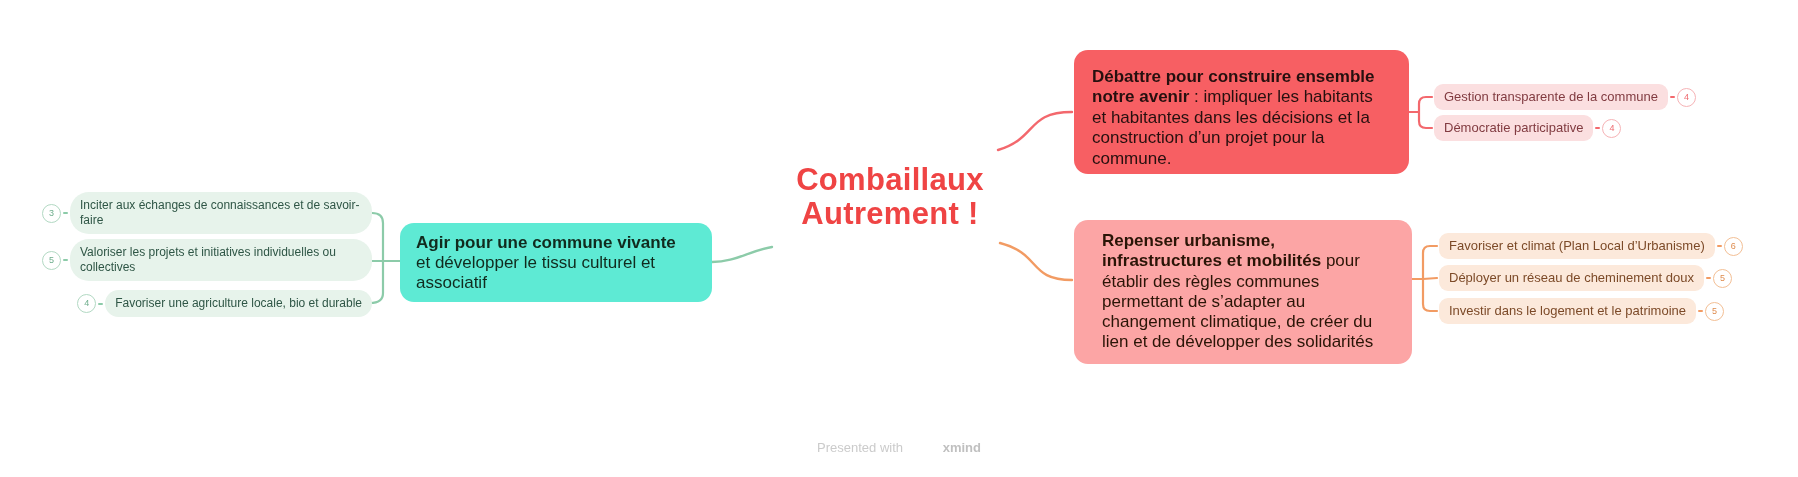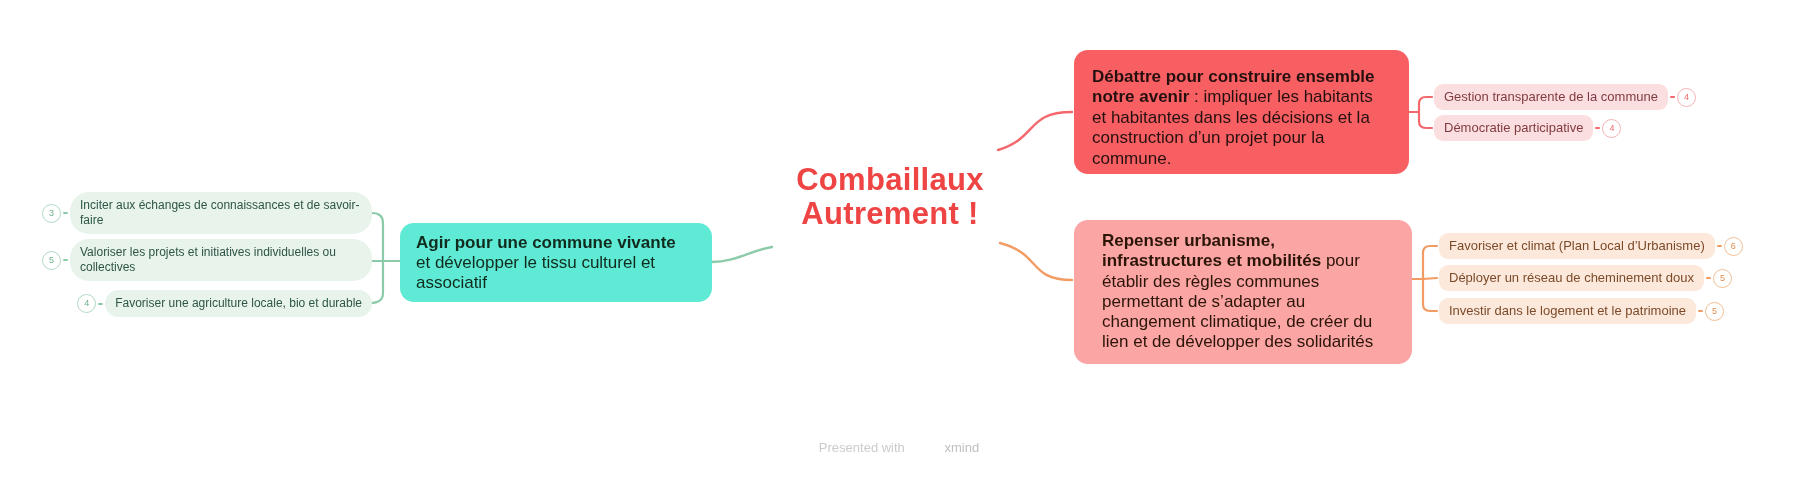--- a/index.html
+++ b/index.html
@@ -35,21 +35,21 @@
   .tick.o{background:#F29B63;}
 
   .badge{display:flex;align-items:center;justify-content:center;width:17px;height:17px;
          border-radius:50%;background:#fff;font-size:9px;line-height:1;flex:0 0 auto;cursor:pointer;}
   .badge.g{border:1.5px solid #B2D9C3;color:#6FAE8D;}
   .badge.r{border:1.5px solid #F6B3B6;color:#EE6A6F;}
   .badge.o{border:1.5px solid #F3BF95;color:#DE8B4D;}
 
   .footer{position:absolute;left:0;top:440px;width:100%;text-align:center;
           font-size:13px;color:#CBCBCB;}
-  .footer .brand{font-weight:normal;color:#C0C0C0;margin-left:36px;}
+  .footer .brand{font-weight:bold;color:#C0C0C0;margin-left:36px;}
 </style>
 </head>
 <body>
 
 <div class="canvas">
 
   <svg class="links" width="1798" height="477" viewBox="0 0 1798 477">
     <g fill="none" stroke-linecap="round" stroke-linejoin="round" stroke="#8CCBA9">
       <path stroke-width="2.4" d="M712,262 C736,262 748,251 772,247"></path>
       <path stroke-width="2.2" d="M372,213 Q383,213 383,223 L383,261 M370,303 Q383,303 383,293 L383,261 M372,261 L400,261"></path>

